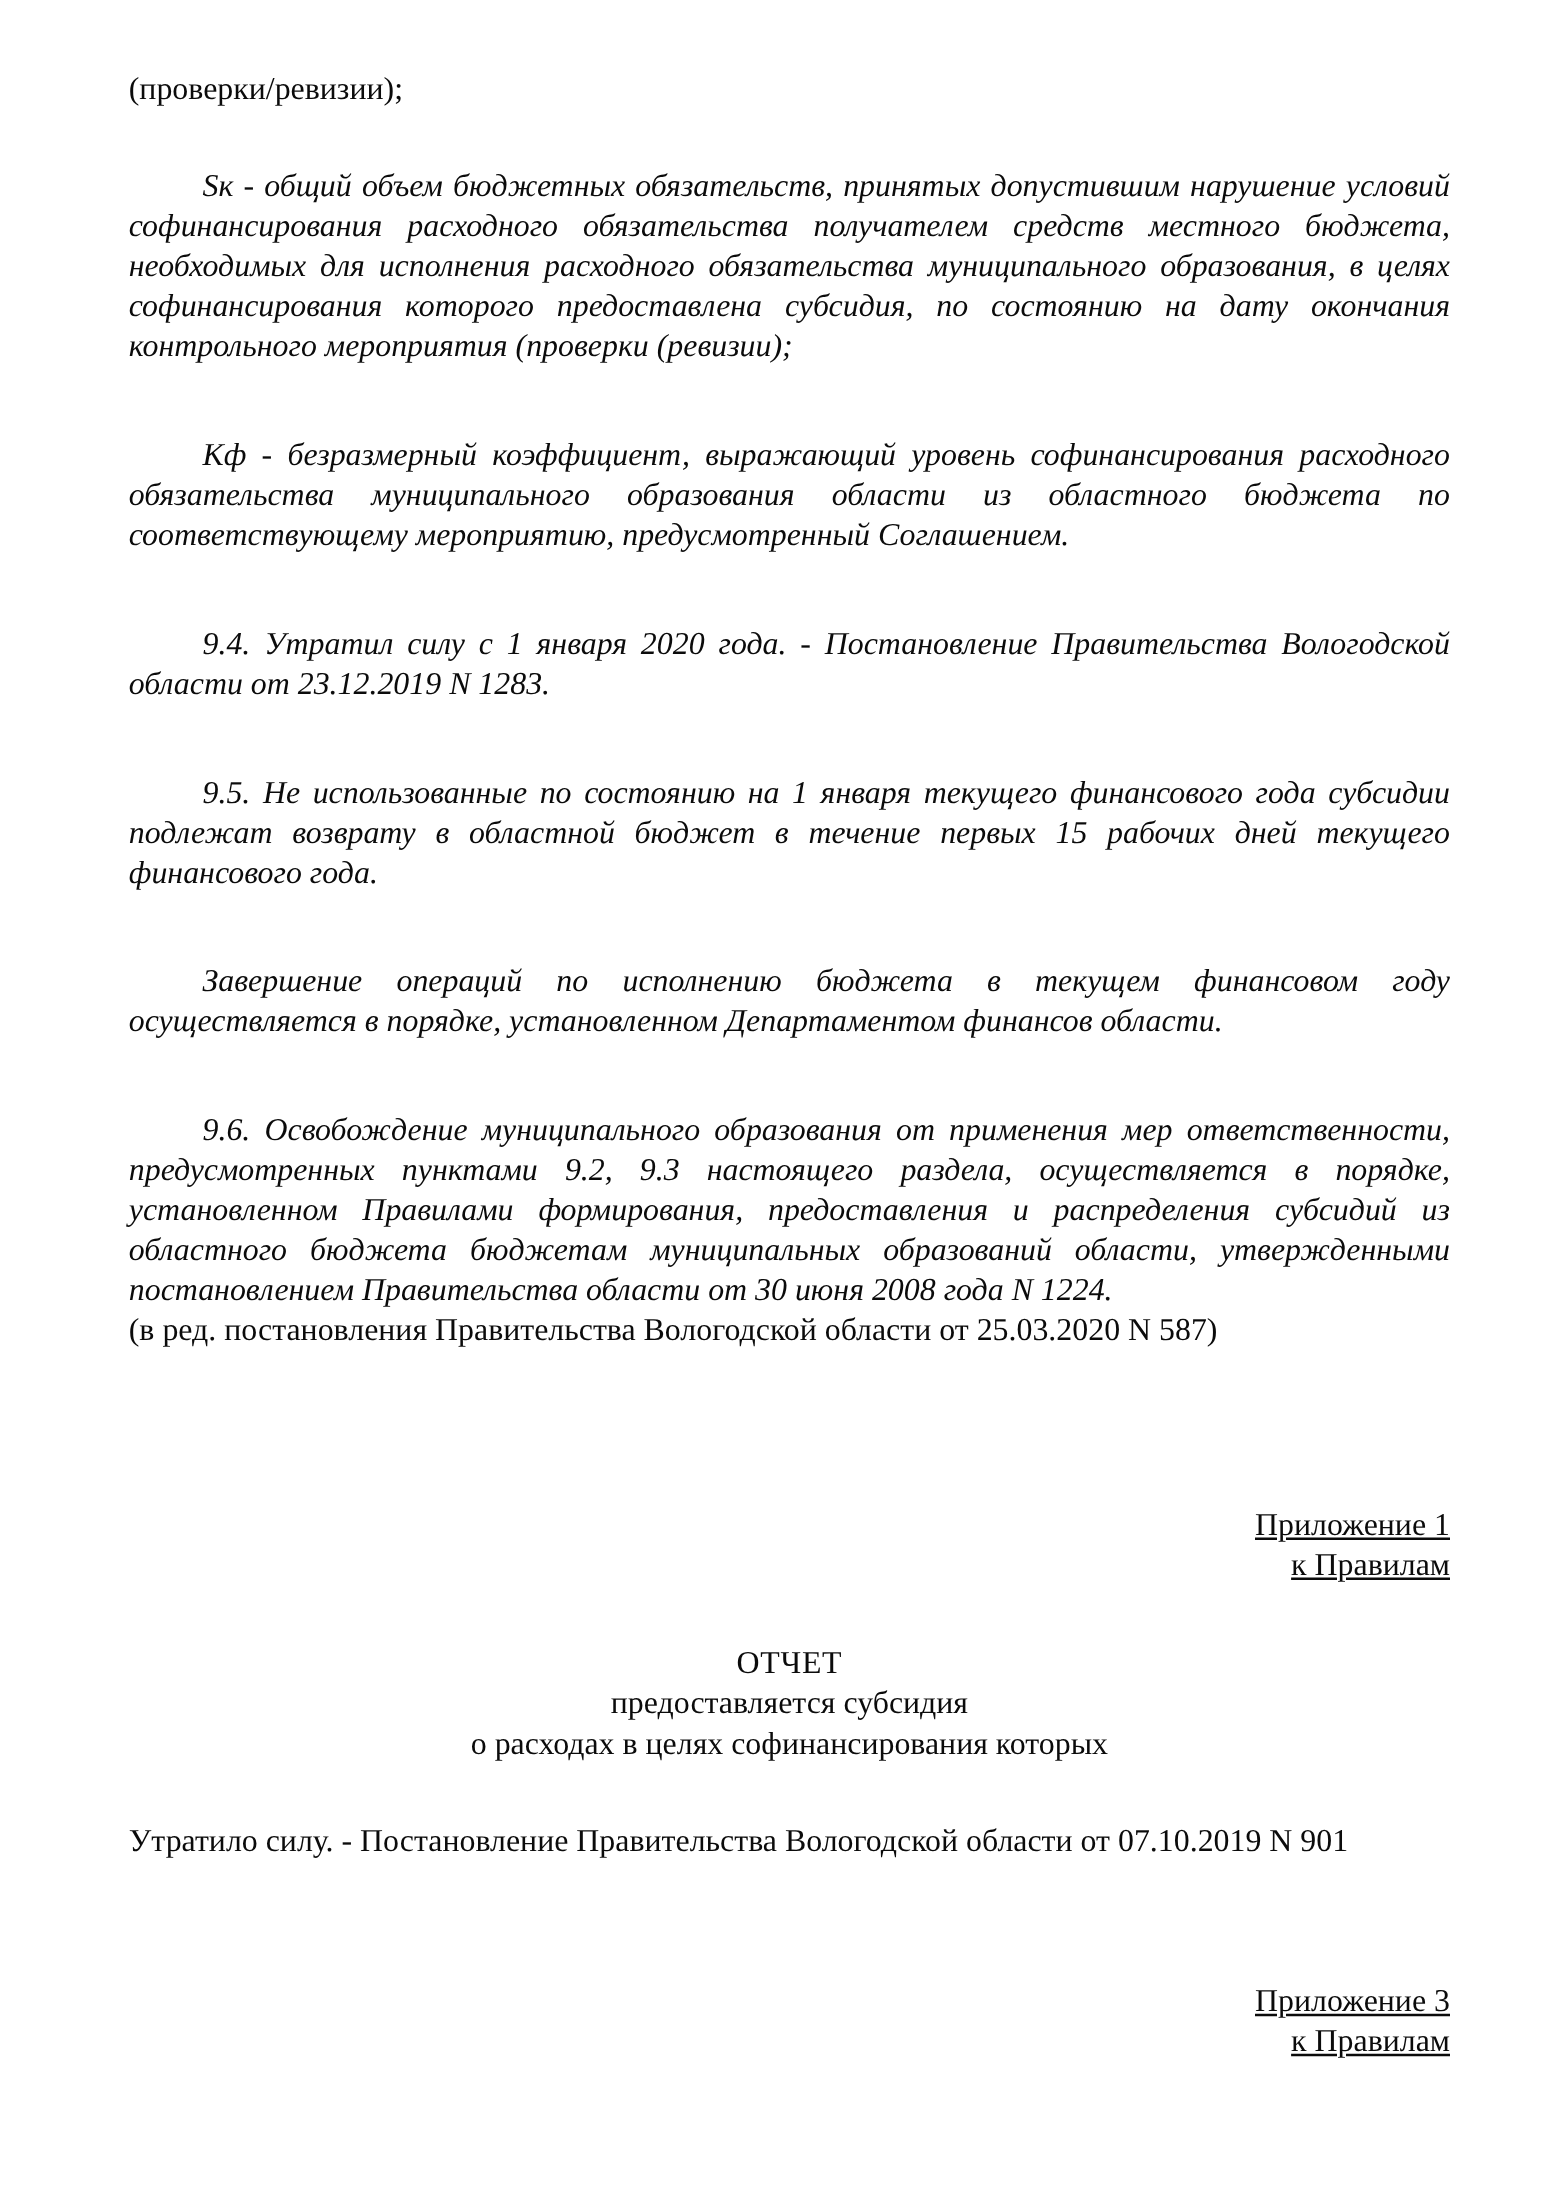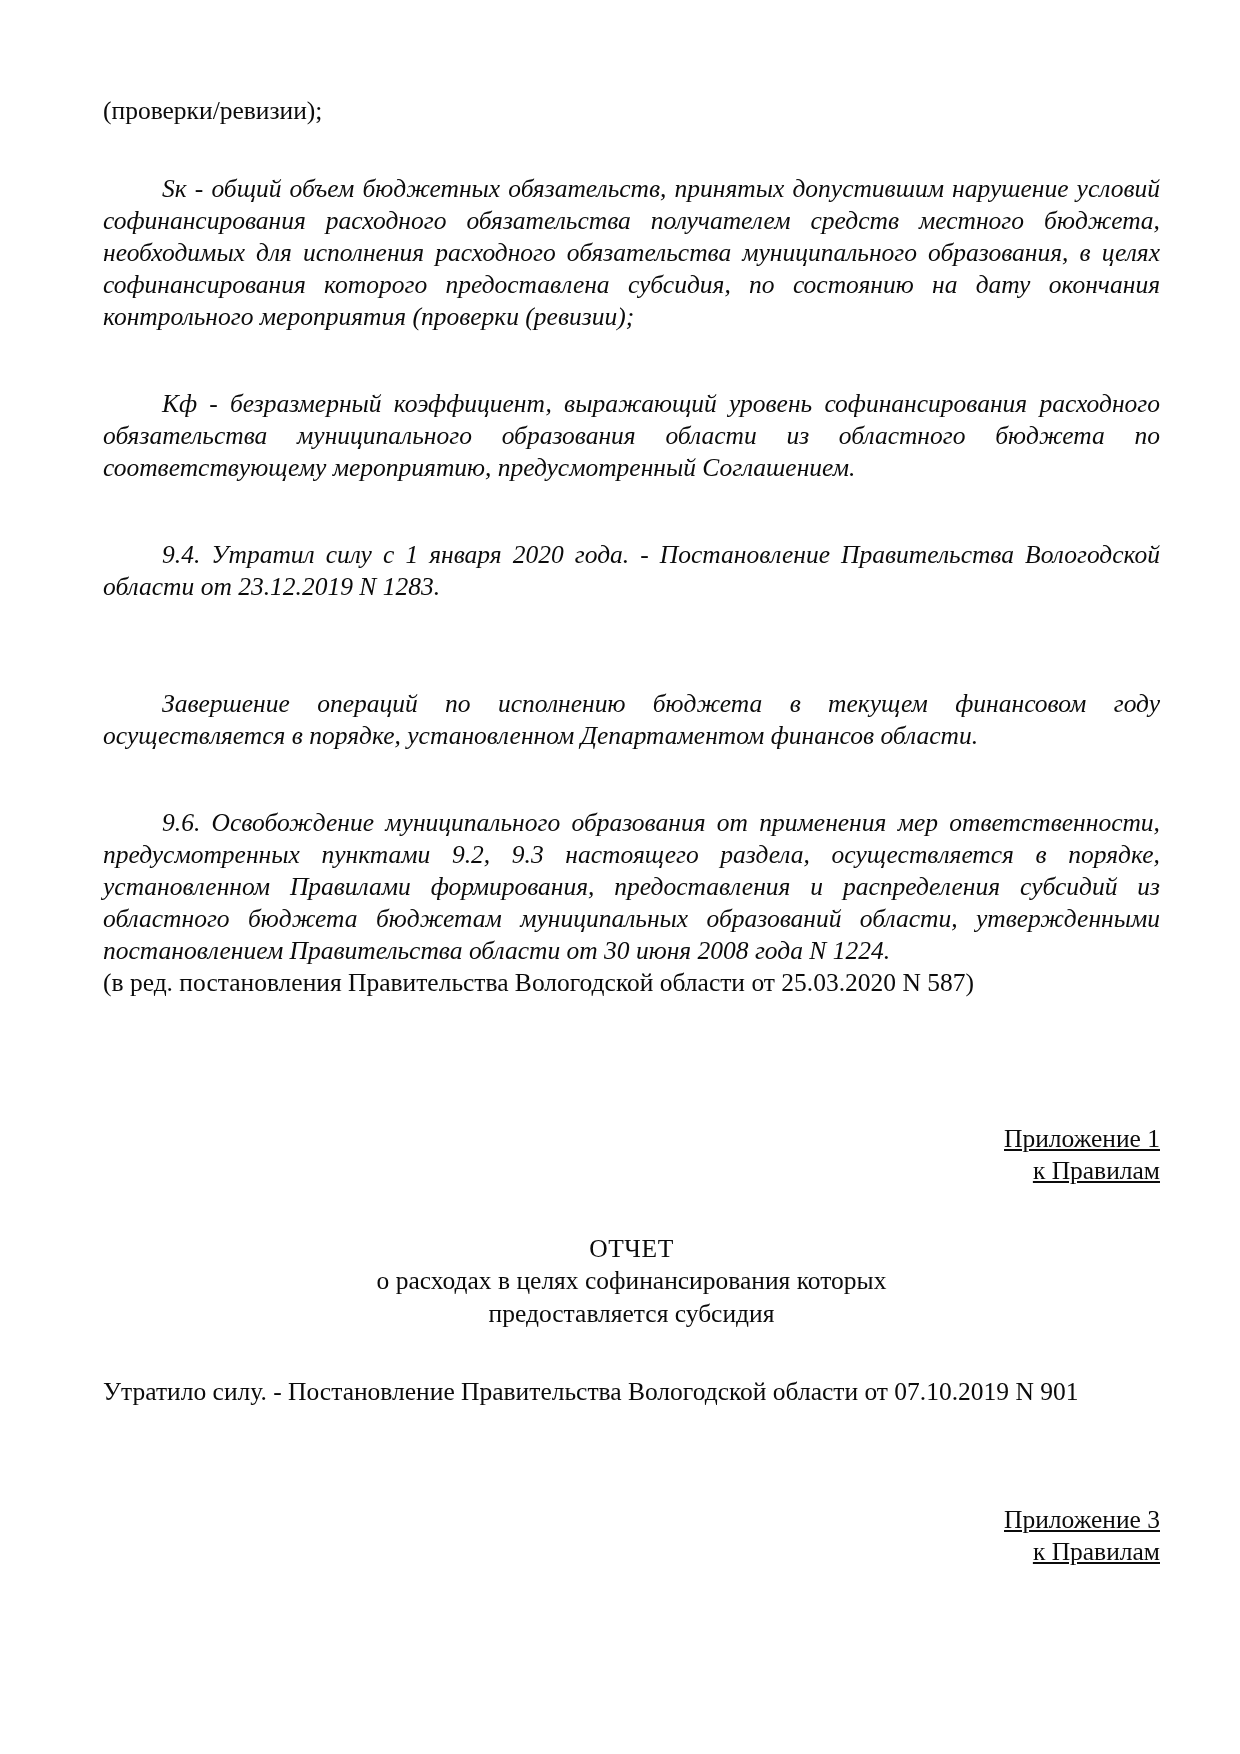--- a/index.html
+++ b/index.html
@@ -8,21 +8,21 @@
     padding: 0;
     background: #ffffff;
   }
   .page {
     position: relative;
     width: 1240px;
     height: 1754px;
     margin: 0 auto;
     background: #ffffff;
     box-sizing: border-box;
-    padding: 95px 80px 60px 103px;
+    padding: 55px 80px 60px 103px;
     font-family: "Liberation Serif", "DejaVu Serif", serif;
     color: #0b0b0b;
     font-size: 25.5px;
     line-height: 1.255;
   }
   .content {
     width: 1057px;
   }
   p {
     margin: 0;
@@ -84,20 +84,21 @@
     <div class="spacer-xs"></div>
 
     <p class="para indent">Кф - безразмерный коэффициент, выражающий уровень софинансирования расходного обязательства муниципального образования области из областного бюджета по соответствующему мероприятию, предусмотренный Соглашением.</p>
 
     <div class="spacer-xs"></div>
 
     <p class="para indent">9.4. Утратил силу с 1 января 2020 года. - Постановление Правительства Вологодской области от 23.12.2019 N 1283.</p>
 
     <div class="spacer-xs"></div>
 
+    <p class="para indent">9.5. Не использованные по состоянию на 1 января текущего финансового года субсидии подлежат возврату в областной бюджет в течение первых 15 рабочих дней текущего финансового года.</p>
 
     <div class="spacer-xs"></div>
 
     <p class="para indent">Завершение операций по исполнению бюджета в текущем финансовом году осуществляется в порядке, установленном Департаментом финансов области.</p>
 
     <div class="spacer-xs"></div>
 
     <p class="para indent tight">9.6. Освобождение муниципального образования от применения мер ответственности, предусмотренных пунктами 9.2, 9.3 настоящего раздела, осуществляется в порядке, установленном Правилами формирования, предоставления и распределения субсидий из областного бюджета бюджетам муниципальных образований области, утвержденными постановлением Правительства области от 30 июня 2008 года N 1224.</p>
 
     <p class="para nojust tight">(в ред. постановления Правительства Вологодской области от 25.03.2020 N 587)</p>
@@ -106,22 +107,22 @@
 
     <div class="appendix-block">
       <span class="appendix-line">Приложение 1</span>
       <span class="appendix-line">к Правилам</span>
     </div>
 
     <div class="spacer-sm"></div>
 
     <div class="report-block">
       <span class="report-title">ОТЧЕТ</span>
+      <span class="report-sub">предоставляется субсидия</span>
       <span class="report-sub">о расходах в целях софинансирования которых</span>
-      <span class="report-sub">предоставляется субсидия</span>
     </div>
 
     <div class="spacer-sm"></div>
 
     <p class="repeal-line">Утратило силу. - Постановление Правительства Вологодской области от 07.10.2019 N 901</p>
 
     <div class="spacer-md"></div>
 
     <div class="appendix-block">
       <span class="appendix-line">Приложение 3</span>

